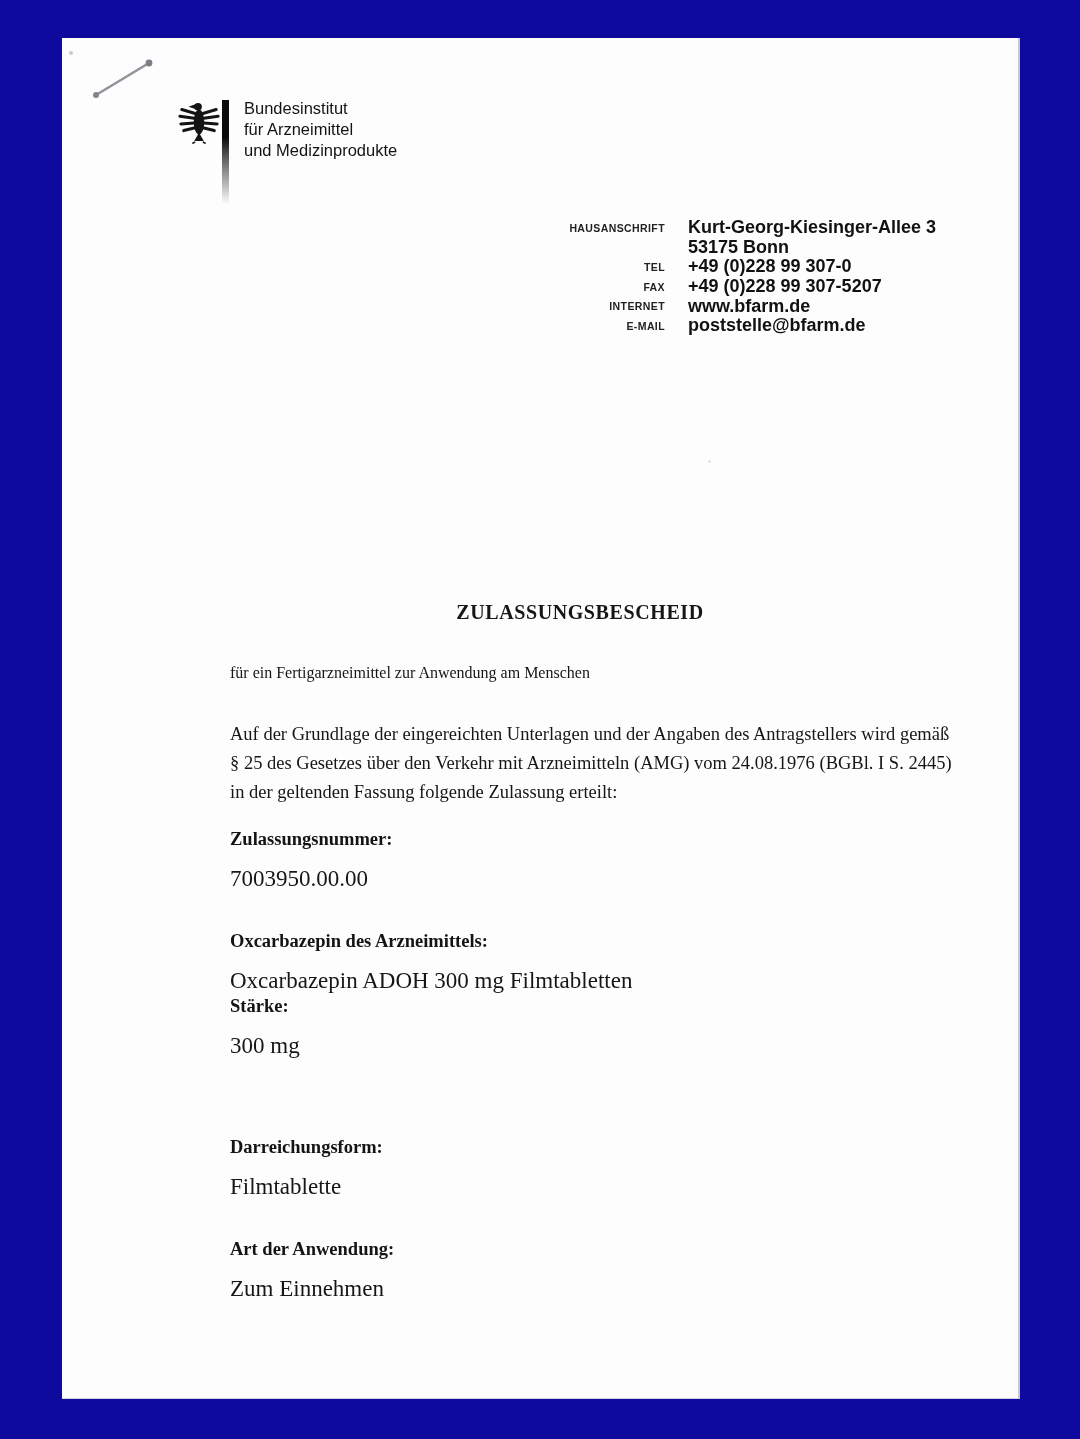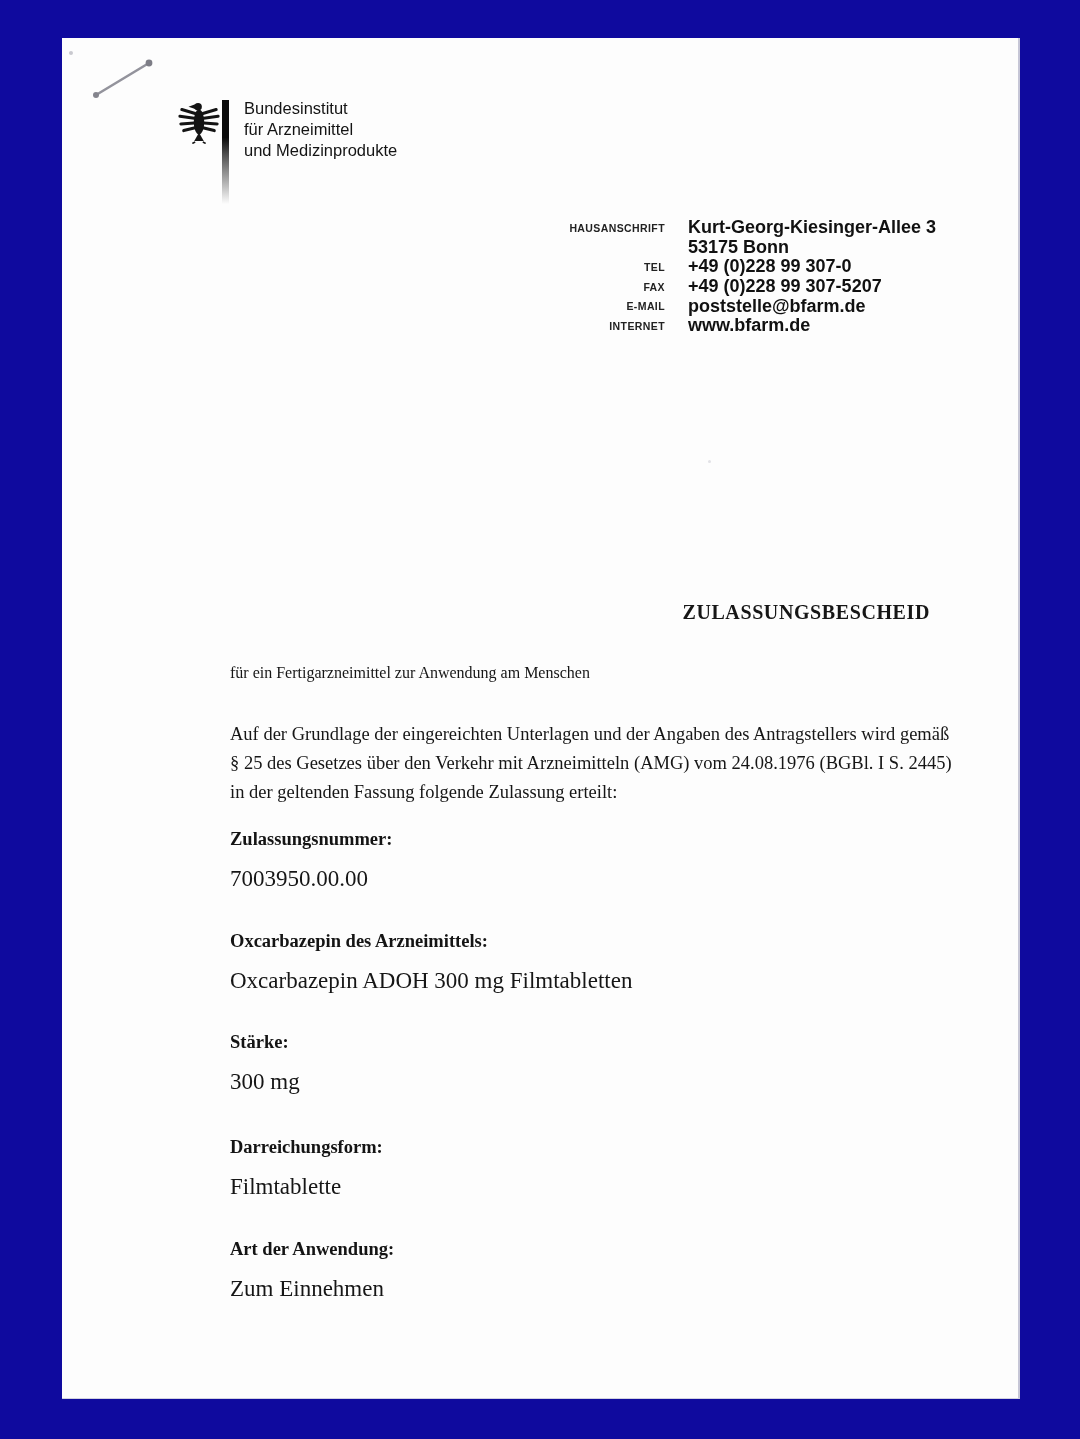--- a/index.html
+++ b/index.html
@@ -44,41 +44,41 @@
   .contact-row { display: flex; align-items: center; height: 19.6px; font-weight: bold; }
   .contact-label {
     width: 160px; text-align: right;
     font-size: 10.5px; letter-spacing: 0.4px; color: #222;
     text-transform: uppercase;
   }
   .contact-value { margin-left: 23px; font-size: 18px; color: #111; white-space: nowrap; }
   
   .doc-title {
     position: absolute; left: 168px; top: 563px; width: 700px;
-    text-align: right; font-size: 20px; font-weight: bold;
+    text-align: center; font-size: 20px; font-weight: bold;
     letter-spacing: 0.6px; color: #161616; white-space: nowrap;
   }
   .doc-subtitle {
     position: absolute; left: 168px; top: 626px;
     font-size: 16px; color: #161616; white-space: nowrap;
   }
   .doc-paragraph {
     position: absolute; left: 168px; top: 682px;
     font-size: 18.5px; line-height: 29px; color: #161616;
   }
   .doc-paragraph div { white-space: nowrap; }
   .field { position: absolute; left: 168px; }
   .field-label {
     font-size: 18.5px; font-weight: bold; color: #141414;
     line-height: 24px; margin-bottom: 16px; white-space: nowrap;
   }
   .field-value { font-size: 23px; color: #161616; line-height: 24px; white-space: nowrap; }
   .f0 { top: 789px; }
   .f1 { top: 891px; }
-  .f2 { top: 992px; }
+  .f2 { top: 956px; }
   .f3 { top: 1097px; }
   .f4 { top: 1199px; }
 </style>
 </head>
 <body>
 
 <div class="paper">
 
   <svg class="scratch-svg" width="956" height="120">
     <line x1="34" y1="57" x2="87" y2="25" stroke="#93939c" stroke-width="2.6" stroke-linecap="round"></line>
@@ -135,26 +135,26 @@
     </div>
     <div class="contact-row">
       <span class="contact-label">TEL</span>
       <span class="contact-value">+49 (0)228 99 307-0</span>
     </div>
     <div class="contact-row">
       <span class="contact-label">FAX</span>
       <span class="contact-value">+49 (0)228 99 307-5207</span>
     </div>
     <div class="contact-row">
+      <span class="contact-label">INTERNET</span>
+      <span class="contact-value">www.bfarm.de</span>
+    </div>
+    <div class="contact-row">
       <span class="contact-label">E-MAIL</span>
       <span class="contact-value">poststelle@bfarm.de</span>
-    </div>
-    <div class="contact-row">
-      <span class="contact-label">INTERNET</span>
-      <span class="contact-value">www.bfarm.de</span>
     </div>
   </div>
 
   <div class="doc-title">ZULASSUNGSBESCHEID</div>
   <div class="doc-subtitle">für ein Fertigarzneimittel zur Anwendung am Menschen</div>
 
   <div class="doc-paragraph">
     <div>Auf der Grundlage der eingereichten Unterlagen und der Angaben des Antragstellers wird gemäß</div>
     <div>§ 25 des Gesetzes über den Verkehr mit Arzneimitteln (AMG) vom 24.08.1976 (BGBl. I S. 2445)</div>
     <div>in der geltenden Fassung folgende Zulassung erteilt:</div>

